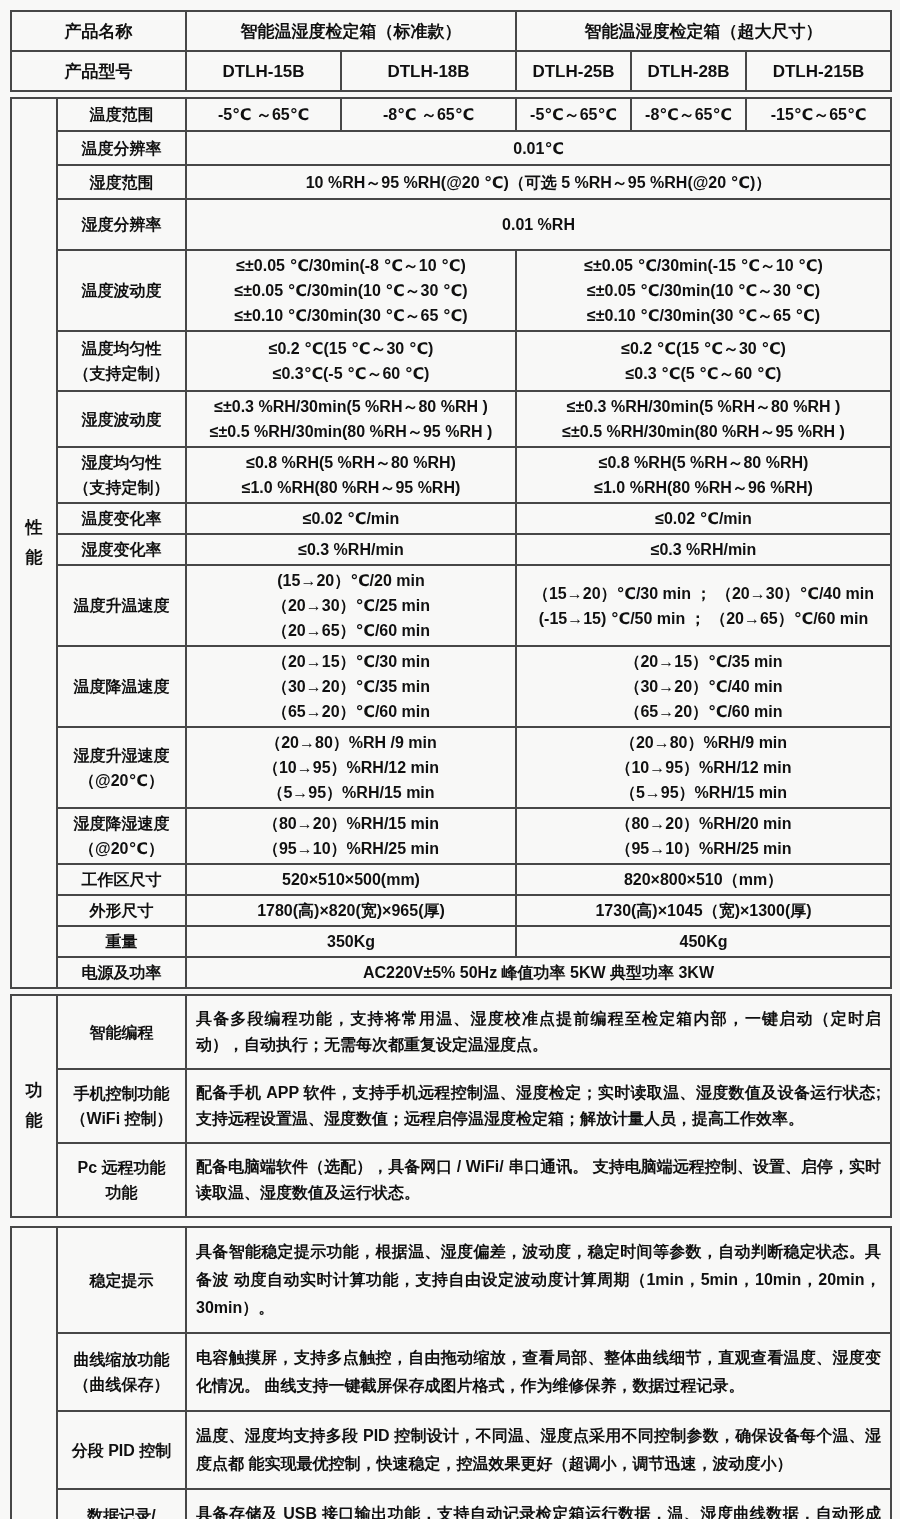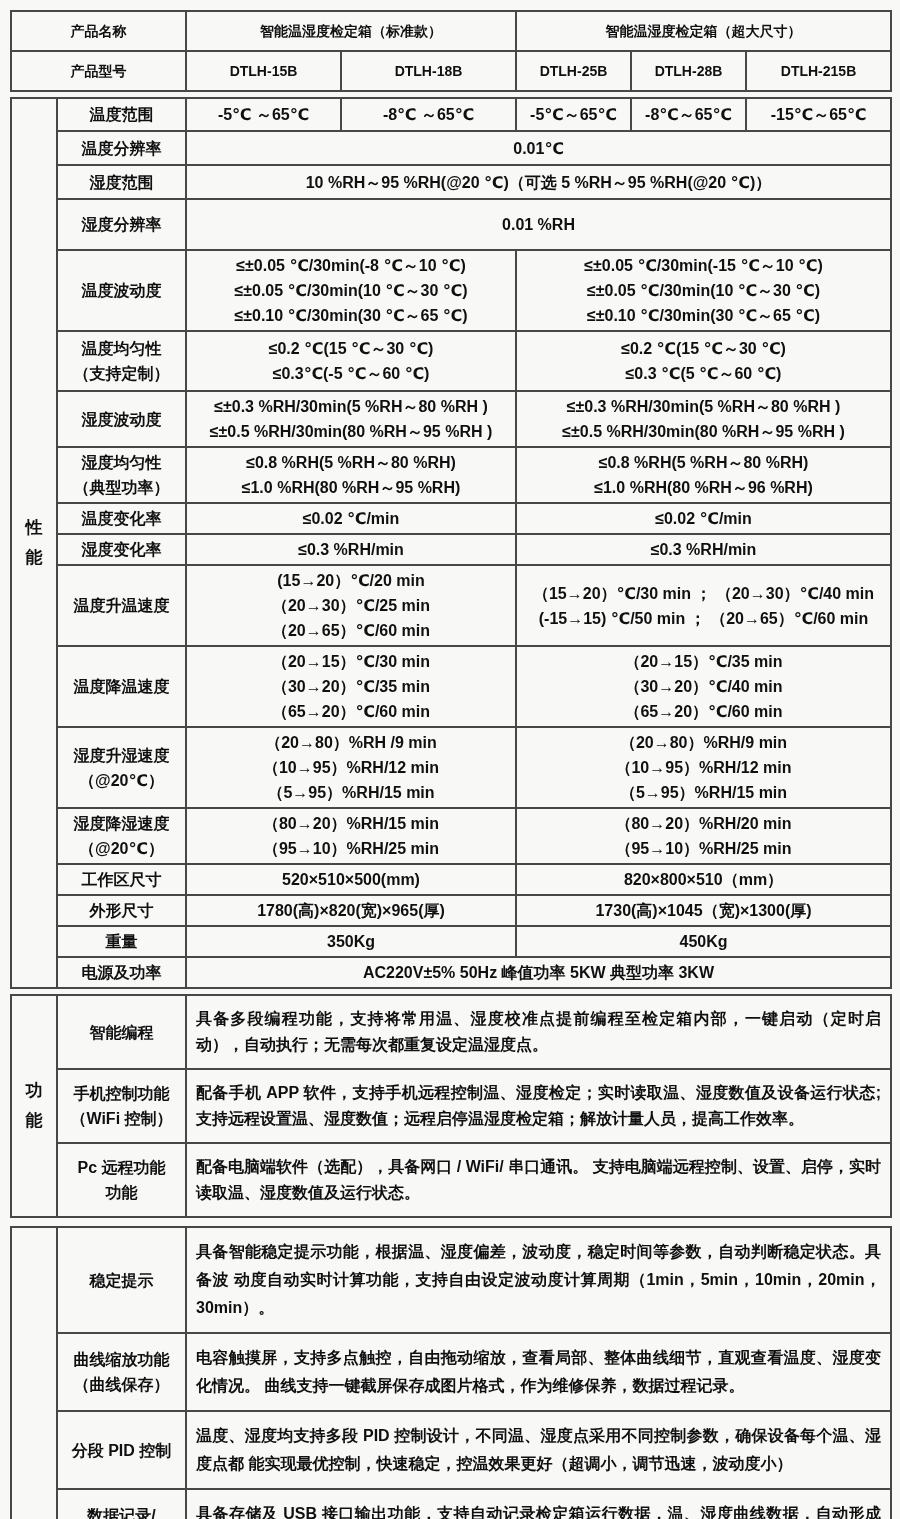--- a/index.html
+++ b/index.html
@@ -22,21 +22,21 @@
   td{
     border:2px solid #474747;
     text-align:center;
     vertical-align:middle;
     font-size:16px;
     line-height:25px;
     white-space:pre-line;
     padding:2px 4px;
     overflow:hidden;
   }
-  td.hdr{font-size:14px;}
+  td.hdr{font-size:17px;}
   td.vcell{font-size:17px;line-height:30px;padding:0;}
   td.para{
     text-align:justify;
     white-space:normal;
     padding:10px 9px;
     line-height:26px;
   }
   #features-block td.para{line-height:28px;border-radius:19px;}
   tr.h40{height:40px} tr.h33{height:33px} tr.h47{height:34px} tr.h43{height:51px}
   tr.h75{height:75px} tr.h60{height:60px} tr.h55{height:55px} tr.h35{height:27px}
@@ -127,21 +127,21 @@
     </tr>
     <tr class="h55">
       <td>湿度波动度</td>
       <td colspan="2">≤±0.3 %RH/30min(5 %RH～80 %RH )
 ≤±0.5 %RH/30min(80 %RH～95 %RH )</td>
       <td colspan="3">≤±0.3 %RH/30min(5 %RH～80 %RH )
 ≤±0.5 %RH/30min(80 %RH～95 %RH )</td>
     </tr>
     <tr class="h55">
       <td>湿度均匀性
-（典型功率）</td>
+（支持定制）</td>
       <td colspan="2">≤0.8 %RH(5 %RH～80 %RH)
 ≤1.0 %RH(80 %RH～95 %RH)</td>
       <td colspan="3">≤0.8 %RH(5 %RH～80 %RH)
 ≤1.0 %RH(80 %RH～96 %RH)</td>
     </tr>
     <tr class="h35">
       <td>温度变化率</td>
       <td colspan="2">≤0.02 ℃/min</td>
       <td colspan="3">≤0.02 ℃/min</td>
     </tr>

